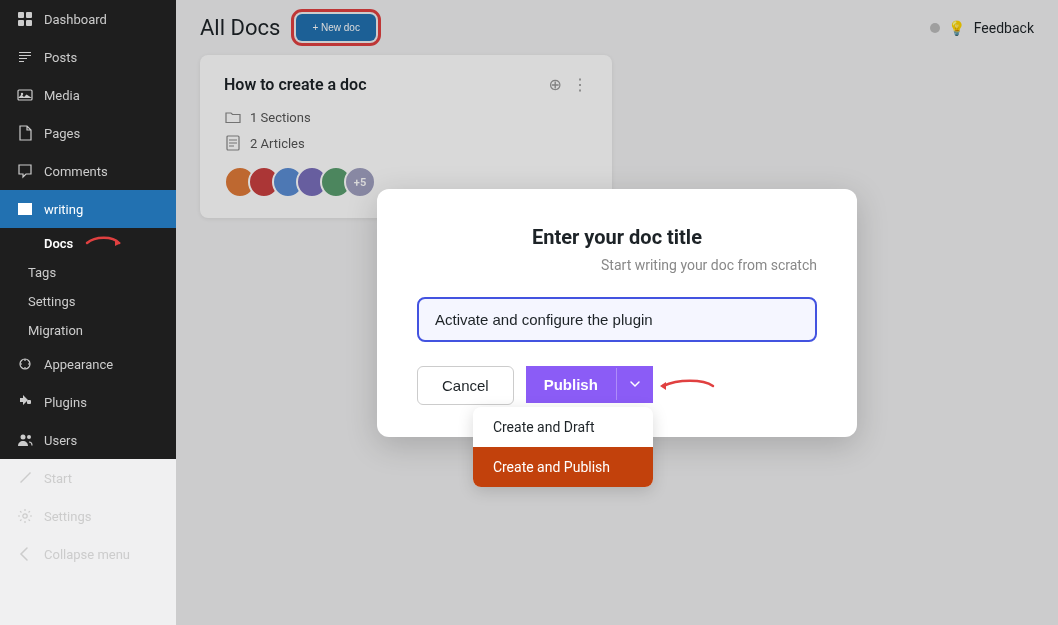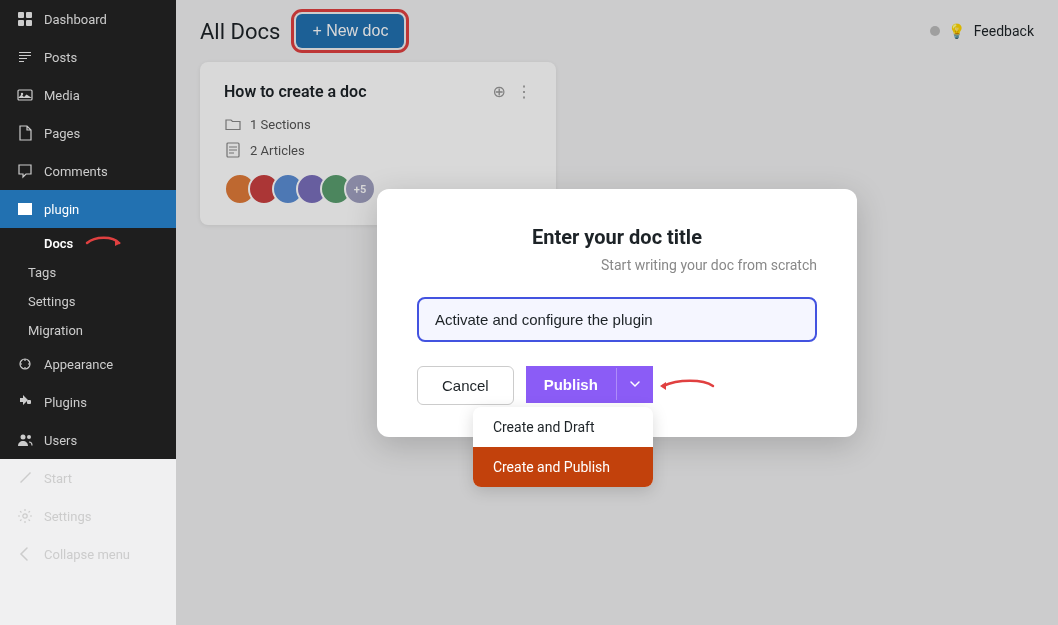--- a/index.html
+++ b/index.html
@@ -104,21 +104,21 @@
     }
     .new-doc-btn {
       display: flex;
       align-items: center;
       gap: 6px;
       background: #2271b1;
       color: #fff;
       border: none;
       border-radius: 6px;
       padding: 8px 16px;
-      font-size: 16px;
+      font-size: 10px;
       font-weight: 500;
       cursor: pointer;
       outline: 3px solid #e04040;
       outline-offset: 2px;
     }
     .feedback-area {
       display: flex;
       align-items: center;
       gap: 8px;
       font-size: 14px;
@@ -130,21 +130,21 @@
       border-radius: 50%;
       background: #bbb;
     }
 
     
     .doc-card {
       background: #fff;
       border-radius: 8px;
       margin: 0 24px;
       padding: 20px 24px;
-      width: 356px;
+      width: 412px;
       box-shadow: 0 1px 4px rgba(0,0,0,0.08);
     }
     .doc-card-header {
       display: flex;
       align-items: center;
       justify-content: space-between;
       margin-bottom: 14px;
     }
     .doc-card-title {
       font-size: 16px;
@@ -360,21 +360,21 @@
     </span>
     <span>Comments</span>
   </div>
 
   <div class="sidebar-item active">
     <span class="icon">
       <svg width="16" height="16" viewBox="0 0 16 16" fill="currentColor">
         <path d="M1 2h14v12H1V2zm3 3h8v1H4V5zm0 3h6v1H4V8zm0 3h4v1H4v-1z"></path>
       </svg>
     </span>
-    <span>plugin</span>
+    <span>writing</span>
     <div class="arrow-indicator"></div>
   </div>
 
   <div class="sidebar-submenu">
     <div class="sidebar-submenu-item docs-label">
       <span>Docs</span>
 
       <svg width="40" height="18" viewBox="0 0 40 18" style="overflow:visible; margin-left:4px;">
         <path d="M2 9 C10 2, 28 2, 34 9" stroke="#e04040" stroke-width="2.5" fill="none" stroke-linecap="round"></path>
         <polygon points="30,6 36,9 30,12" fill="#e04040"></polygon>

